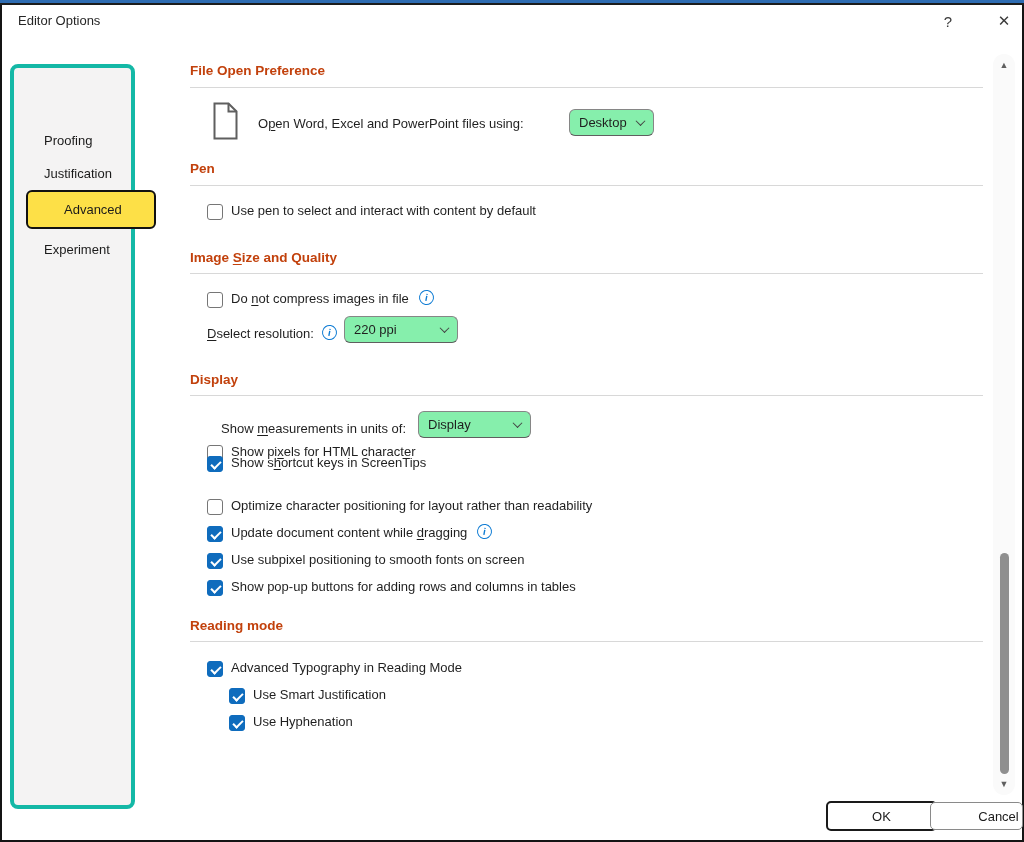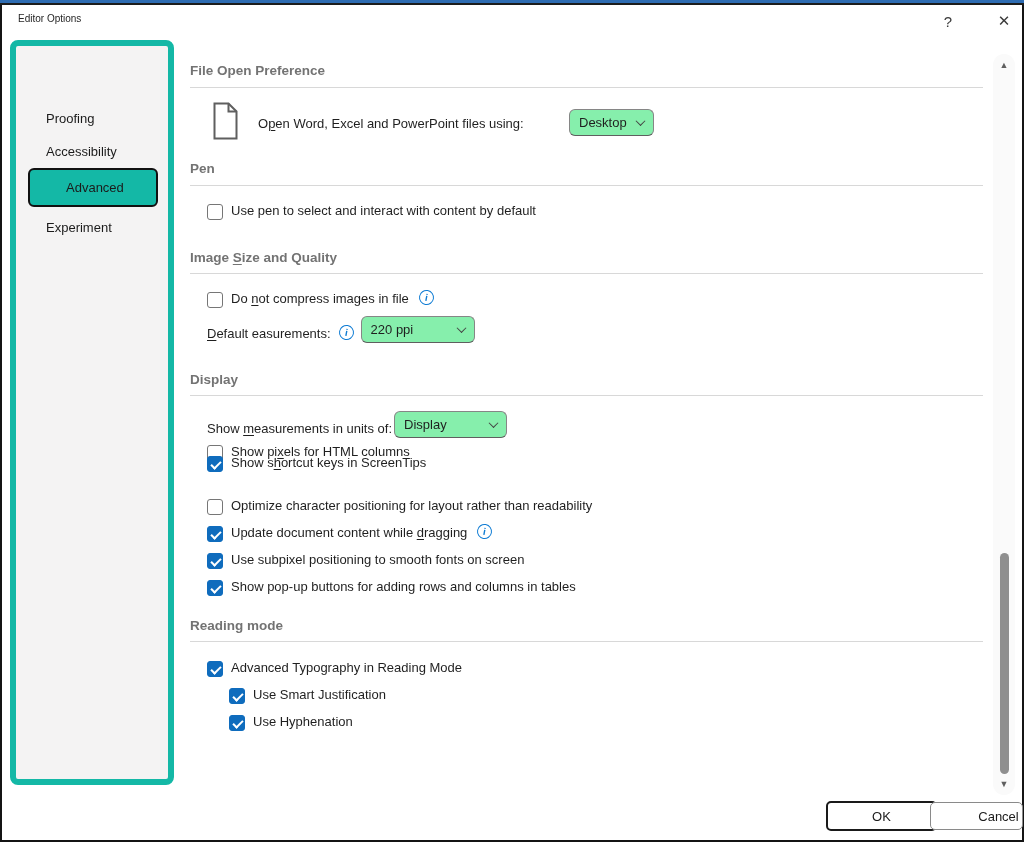--- a/index.html
+++ b/index.html
@@ -4,31 +4,31 @@
 <style>
   * { margin:0; padding:0; box-sizing:border-box; }
   html,body { width:1024px; height:842px; }
   body { font-family:"Liberation Sans", sans-serif; background:#fff; color:#1b1b1b; }
   #root { position:relative; width:1024px; height:842px; background:#fff; overflow:hidden;
           box-shadow: inset 0 0 0 2px #141414; }
   .accent-blue { position:absolute; top:0; left:0; right:0; height:3px; background:#2e6cb2; z-index:30; }
   .accent-dark { position:absolute; top:3px; left:0; right:0; height:2px; background:#1c1c1c; z-index:30; }
 
   
-  .titlebar-text { position:absolute; left:18px; top:13px; font-size:10px; color:#262626; }
+  .titlebar-text { position:absolute; left:18px; top:13px; font-size:13px; color:#262626; }
   .help-btn  { position:absolute; left:936px; top:8px;  width:24px; height:26px; display:flex; align-items:center; justify-content:center; font-size:15px; color:#3a3a3a; cursor:default; }
   .close-btn { position:absolute; left:992px; top:8px; width:24px; height:26px; display:flex; align-items:center; justify-content:center; font-size:15px; color:#3a3a3a; cursor:default; }
 
   
-  .sidebar { position:absolute; left:10px; top:40px; width:164px; height:745px; background:#f4f3f3; border:6px solid #14b8a6; border-radius:8px; }
+  .sidebar { position:absolute; left:10px; top:64px; width:125px; height:745px; background:#f4f3f3; border:4px solid #14b8a6; border-radius:8px; }
   .side-item { position:absolute; left:12px; width:130px; height:33px; display:flex; align-items:center; padding-left:18px; font-size:13px; color:#1b1b1b; border-radius:6px; cursor:default; }
-  .side-item.selected { height:39px; background:#14b8a6; border:2px solid #111;padding-left:36px; }
+  .side-item.selected { height:39px; background:#fde047; border:2px solid #111;padding-left:36px; }
 
   
-  .heading { position:absolute; left:190px; font-size:13.5px; font-weight:700; color:#737373; white-space:nowrap; }
+  .heading { position:absolute; left:190px; font-size:13.5px; font-weight:700; color:#c2410c; white-space:nowrap; }
   .divider { position:absolute; left:190px; width:793px; height:1px; background:#d8d8d8; }
   .lbl { font-size:13px; color:#1f1f1f; white-space:nowrap; line-height:18px; }
   .acc { text-decoration:underline; text-underline-offset:2px; text-decoration-thickness:1px; }
 
   .row { position:absolute; display:flex; align-items:flex-end; gap:8px; }
 
   .cb { width:16px; height:16px; min-width:16px; border:1px solid #767676; border-radius:3px; background:#fff; position:relative; cursor:default; }
   .cb.checked { background:#0f6cbd; border-color:#0f6cbd; }
   .cb.checked::after { content:""; position:absolute; left:5px; top:2px; width:4px; height:8px; border-right:2px solid #fff; border-bottom:2px solid #fff; transform:rotate(45deg); }
 
@@ -57,21 +57,21 @@
 <div id="root">
   <div class="accent-blue"></div>
   <div class="accent-dark"></div>
 
   <div class="titlebar-text">Editor Options</div>
   <div class="help-btn">?</div>
   <div class="close-btn">✕</div>
 
   <div class="sidebar">
     <div class="side-item" style="top:56px">Proofing</div>
-    <div class="side-item" style="top:89px">Accessibility</div>
+    <div class="side-item" style="top:89px">Justification</div>
     <div class="side-item selected" style="top:122px">Advanced</div>
     <div class="side-item" style="top:165px">Experiment</div>
   </div>
 
   <div class="heading" style="top:63px">File Open Preference</div>
   <div class="divider" style="top:87px"></div>
 
   <div class="doc-icon">
     <svg width="27" height="40" viewBox="0 0 27 40">
       <path d="M2.5 2.5 h14 l8 8 v27 h-22 z" fill="#fff" stroke="#5f5f5f" stroke-width="2"></path>
@@ -92,41 +92,41 @@
   </div>
 
   <div class="heading" style="top:250px"><span>Image </span><span class="acc">S</span><span>ize and Quality</span></div>
   <div class="divider" style="top:273px"></div>
   <div class="row" style="left:207px; top:290px">
     <span class="cb"></span>
     <span class="lbl"><span>Do </span><span class="acc">n</span><span>ot compress images in file</span></span>
     <span class="info">i</span>
   </div>
   <div class="row" style="left:207px; top:316px; gap:6px">
-    <span class="lbl"><span></span><span class="acc">D</span><span>efault easurements:</span></span>
+    <span class="lbl"><span></span><span class="acc">D</span><span>select resolution:</span></span>
     <span class="info">i</span>
     <div class="select" style="width:114px; margin-left:1px">
       <span>220 ppi</span>
       <span class="chev"></span>
     </div>
   </div>
 
   <div class="heading" style="top:372px">Display</div>
   <div class="divider" style="top:395px"></div>
-  <div class="row" style="left:207px; top:411px; gap:2px">
+  <div class="row" style="left:221px; top:411px; gap:12px">
     <span class="lbl"><span>Show </span><span class="acc">m</span><span>easurements in units of:</span></span>
     <div class="select" style="width:113px">
       <span>Display</span>
       <span class="chev"></span>
     </div>
   </div>
 
   <div class="row" style="left:207px; top:443px">
     <span class="cb"></span>
-    <span class="lbl"><span>Show pi</span><span class="acc">x</span><span>els for HTML columns</span></span>
+    <span class="lbl"><span>Show pi</span><span class="acc">x</span><span>els for HTML character</span></span>
   </div>
   <div class="row" style="left:207px; top:454px">
     <span class="cb checked"></span>
     <span class="lbl"><span>Show s</span><span class="acc">h</span><span>ortcut keys in ScreenTips</span></span>
   </div>
   <div class="row" style="left:207px; top:497px">
     <span class="cb"></span>
     <span class="lbl"><span></span><span class="acc"></span><span>Optimize character positioning for layout rather than readability</span></span>
   </div>
   <div class="row" style="left:207px; top:524px">

